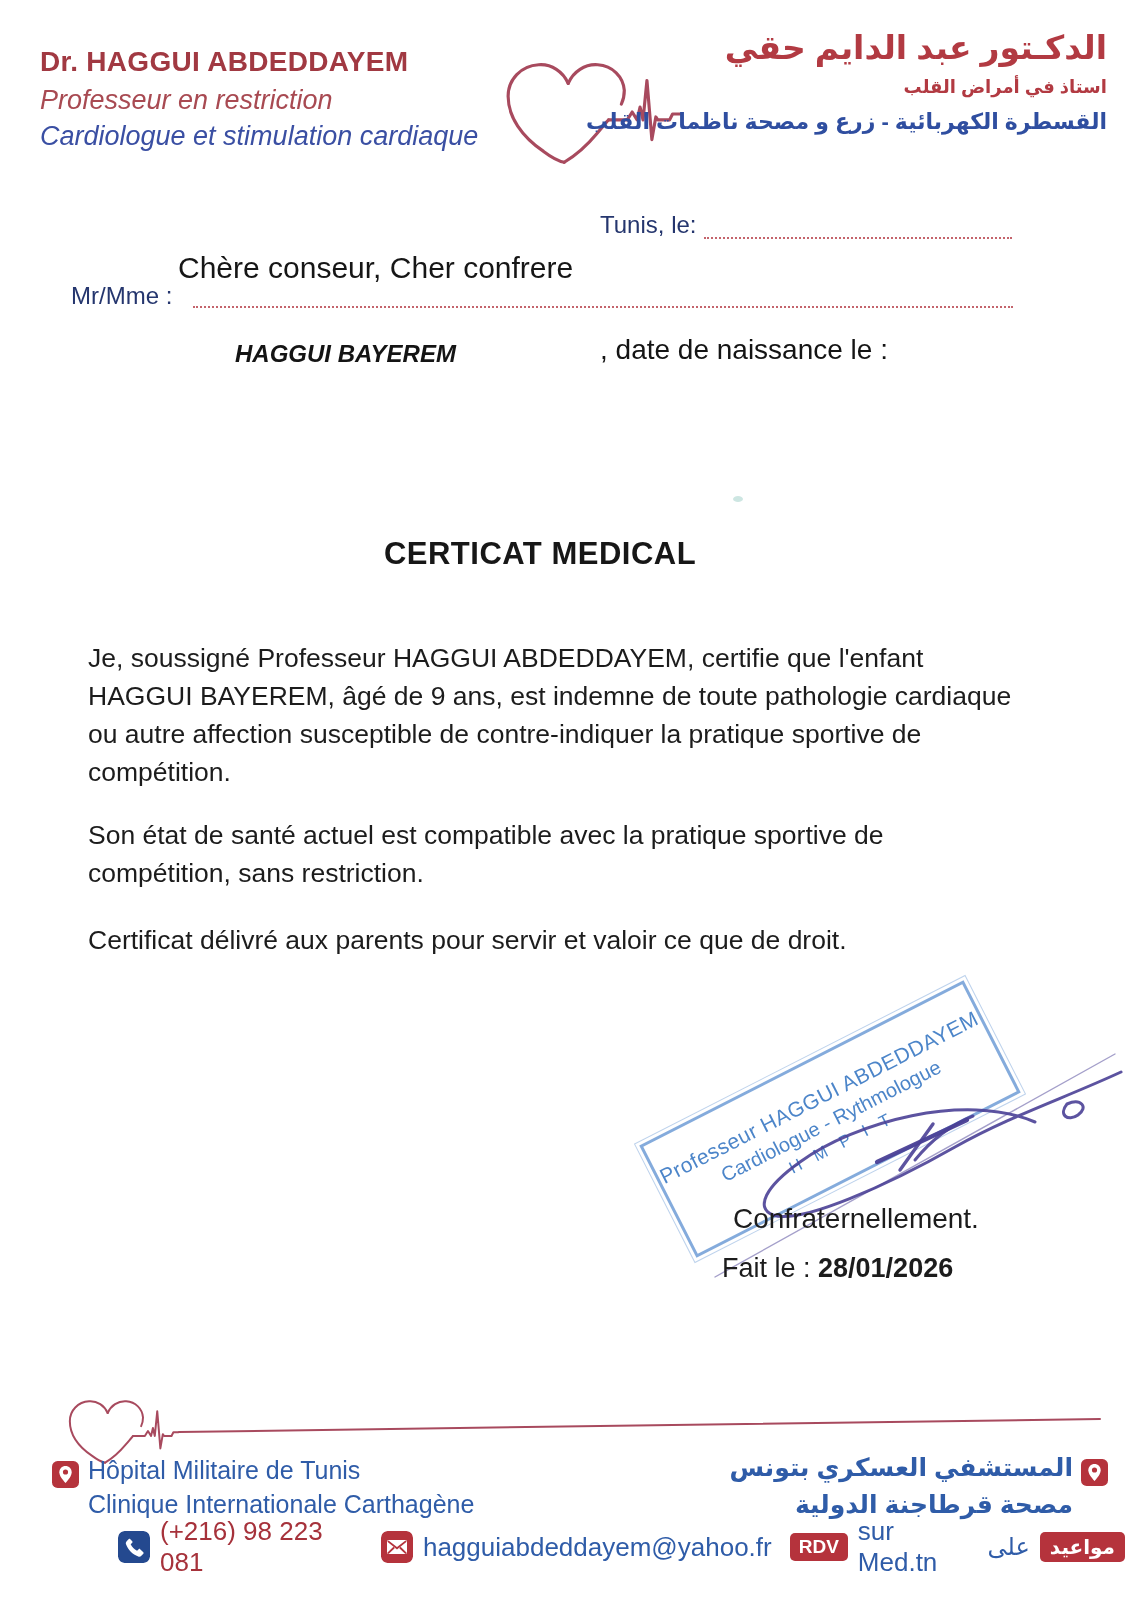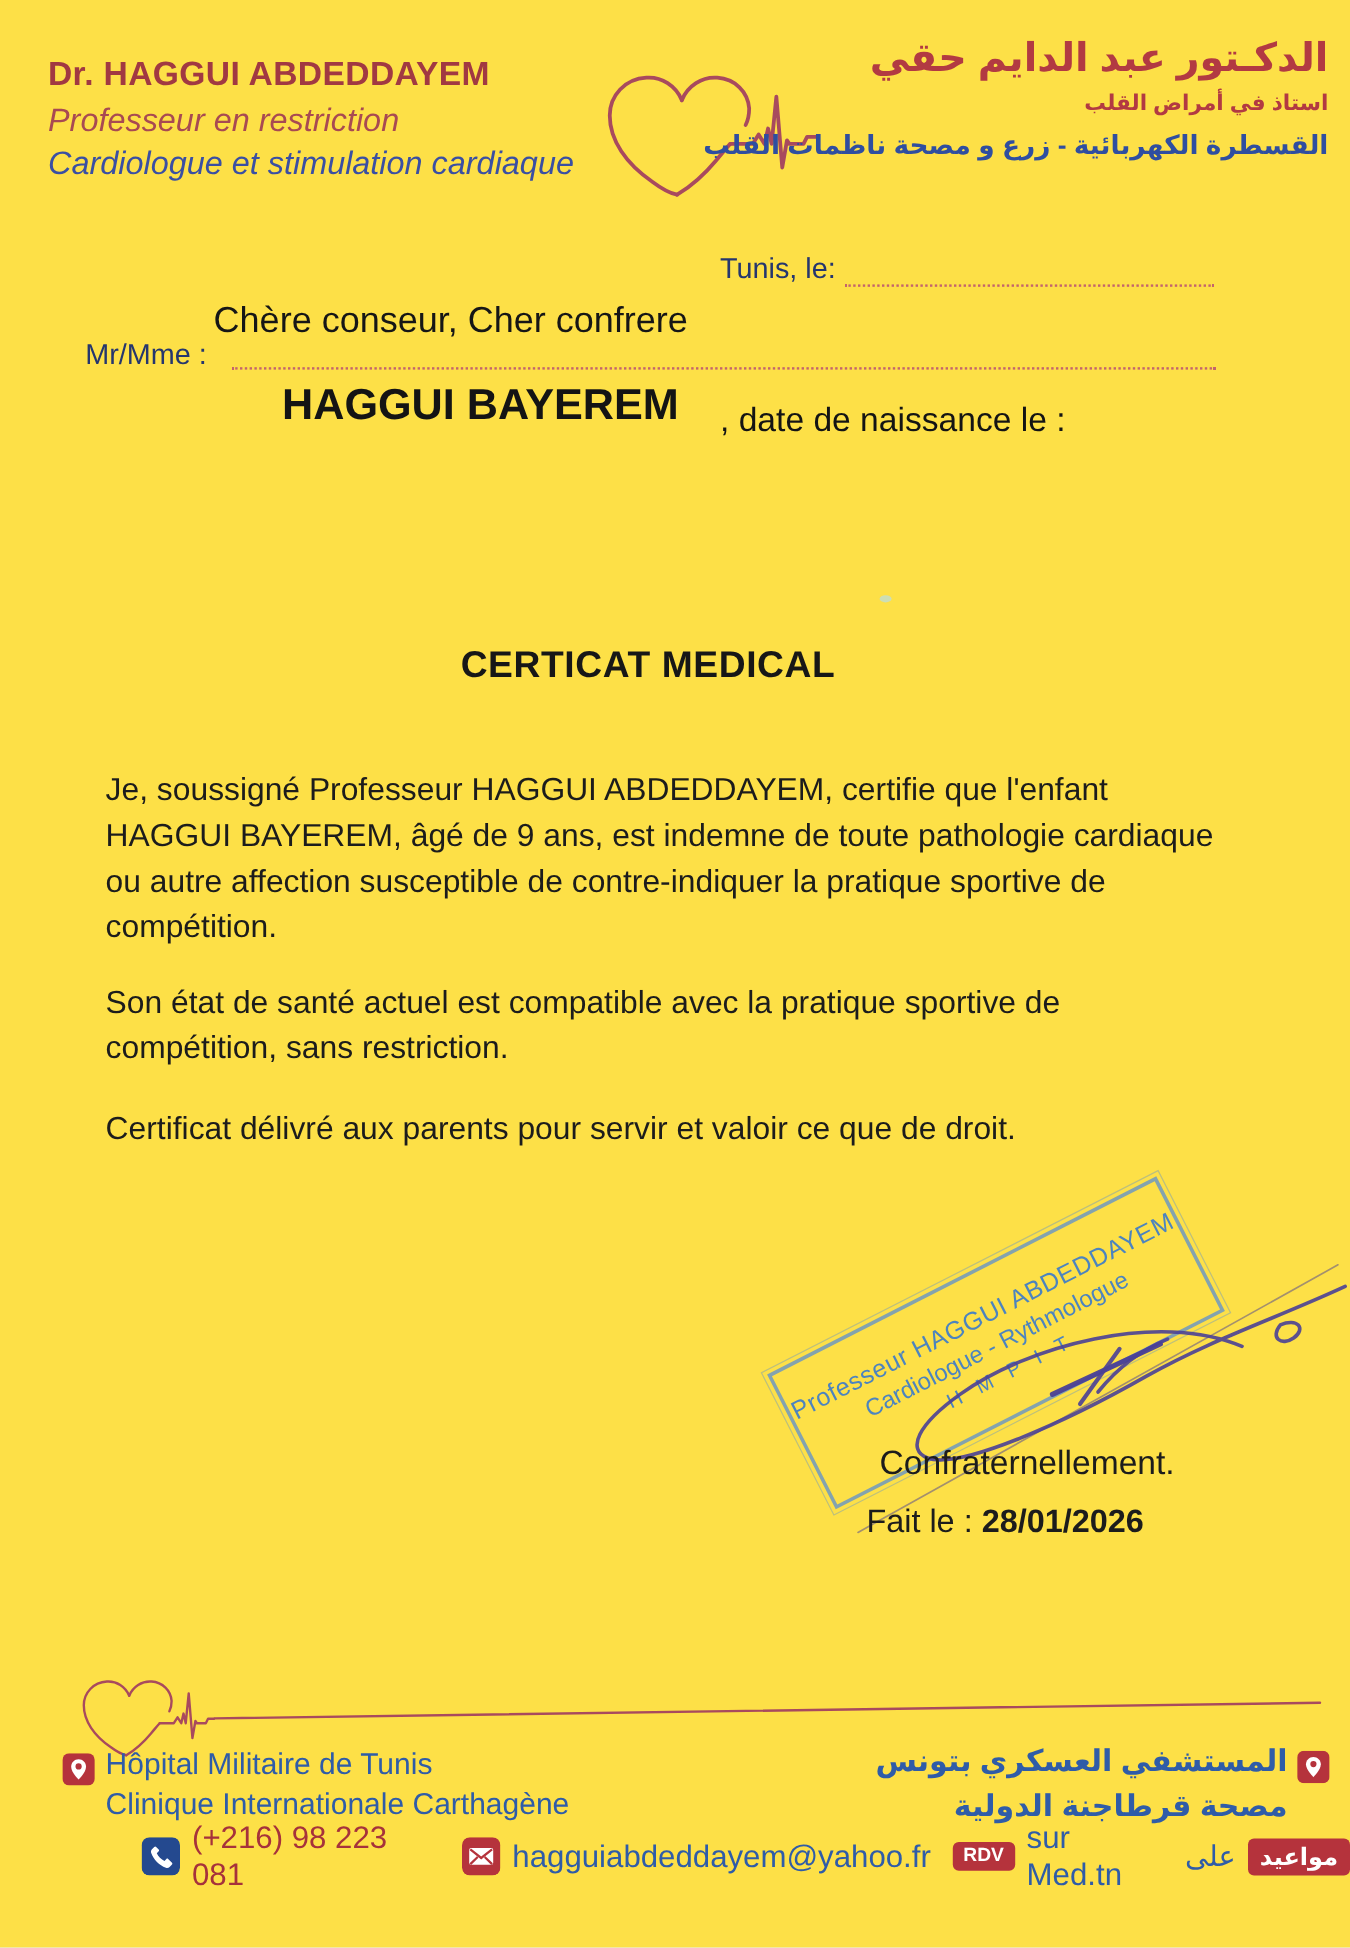--- a/index.html
+++ b/index.html
@@ -1,18 +1,18 @@
 <!DOCTYPE html>
 <html><head>
 <meta charset="utf-8">
 <style>
   html,body { margin:0; padding:0; background:#e9e9e9; }
   .page {
     position:relative; width:1125px; height:1623px; margin:0 auto;
-    background:#fde047; overflow:hidden;
+    background:#ffffff; overflow:hidden;
     font-family:"Liberation Sans","DejaVu Sans",sans-serif;
     color:#1c1c1c;
   }
   
   .hdr-left { position:absolute; left:40px; top:46px; }
   .hdr-name  { font-size:28px; font-weight:700; color:#a13942; letter-spacing:.3px; }
   .hdr-sub1  { font-size:27px; font-style:italic; color:#a84a52; margin-top:7px; }
   .hdr-sub2  { font-size:27px; font-style:italic; color:#3a4fa3; margin-top:5px; }
   .hdr-logo  { position:absolute; left:476px; top:50px; width:208px; height:128px; }
   .hdr-right { position:absolute; right:18px; top:28px; text-align:right; direction:rtl; }
@@ -20,21 +20,21 @@
   .ar-sub1 { font-size:18px; font-weight:700; color:#b23a42; margin-top:9px; }
   .ar-sub2 { font-size:22px; font-weight:700; color:#2f4ea0; margin-top:11px; }
 
   
   .tunis-label { position:absolute; left:600px; top:211px; font-size:24px; color:#25366e; }
   .dots { border-bottom:2px dotted #c4646c; height:0; position:absolute; }
   .tunis-dots  { left:704px; top:237px; width:308px; }
   .salutation  { position:absolute; left:178px; top:251px; font-size:30px; color:#161616; }
   .mrmme-label { position:absolute; left:71px; top:282px; font-size:24px; color:#25366e; }
   .mrmme-dots  { left:193px; top:306px; width:820px; }
-  .patient-name { position:absolute; left:235px; top:316px; font-size:36px; font-weight:700; color:#141414; }
+  .patient-name { position:absolute; left:235px; top:340px; font-size:24px; font-weight:700; color:#141414;font-style:italic; }
   .birth-label  { position:absolute; left:600px; top:334px; font-size:28px; color:#141414; }
 
   
   .doc-title { position:absolute; left:0; top:536px; width:1080px; text-align:center;
                font-size:31px; font-weight:700; letter-spacing:.5px; color:#171717; }
   .para { position:absolute; left:88px; width:930px; font-size:26.5px; line-height:38px; color:#1c1c1c; }
   .p1 { top:612px; } .p2 { top:789px; } .p3 { top:894px; }
   .thanks  { position:absolute; left:163px; top:1227px; font-size:28px; }
   .closing { position:absolute; left:733px; top:1203px; font-size:28px; }
   .faitle  { position:absolute; left:722px; top:1253px; font-size:27px; }
@@ -63,21 +63,21 @@
   .pin-right { left:1081px; top:1459px; }
   .f-left1 { position:absolute; left:88px; top:1456px; font-size:25px; color:#2f5ca8; }
   .f-left2 { position:absolute; left:88px; top:1490px; font-size:25px; color:#2f5ca8; }
   .f-right1 { position:absolute; right:52px; top:1453px; font-size:25px; font-weight:700; color:#2f5ca8; direction:rtl; }
   .f-right2 { position:absolute; right:52px; top:1490px; font-size:25px; font-weight:700; color:#2f5ca8; direction:rtl; }
   .contact { position:absolute; left:118px; top:1528px; height:38px; display:flex; align-items:center; }
   .sq-icon { width:32px; height:32px; border-radius:6px; display:inline-block; flex:0 0 auto; }
   .phone-txt { font-size:26px; color:#a6323b; margin:0 20px 0 10px; }
   .email-txt { font-size:26px; color:#2f5ca8; margin:0 18px 0 10px; }
   .badge { background:#b5333c; color:#fff; font-weight:700; border-radius:5px;
-           padding:3px 9px; font-size:16px; flex:0 0 auto; }
+           padding:3px 9px; font-size:19px; flex:0 0 auto; }
   .medtn { font-size:26px; color:#2f5ca8; margin:0 14px 0 10px; }
   .ala   { font-size:24px; color:#2f5ca8; margin-right:10px; }
   .badge-ar { font-size:20px; padding:3px 10px; }
 </style>
 </head>
 <body>
 
 <div class="page">
 
   <div class="hdr-left">

